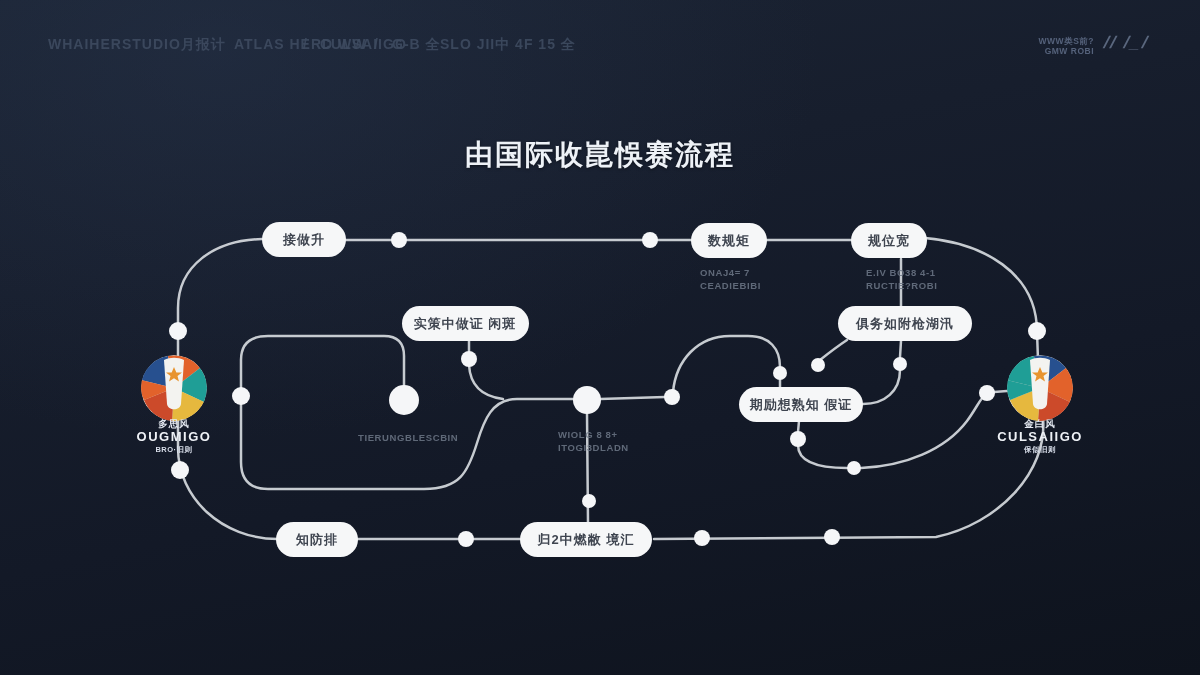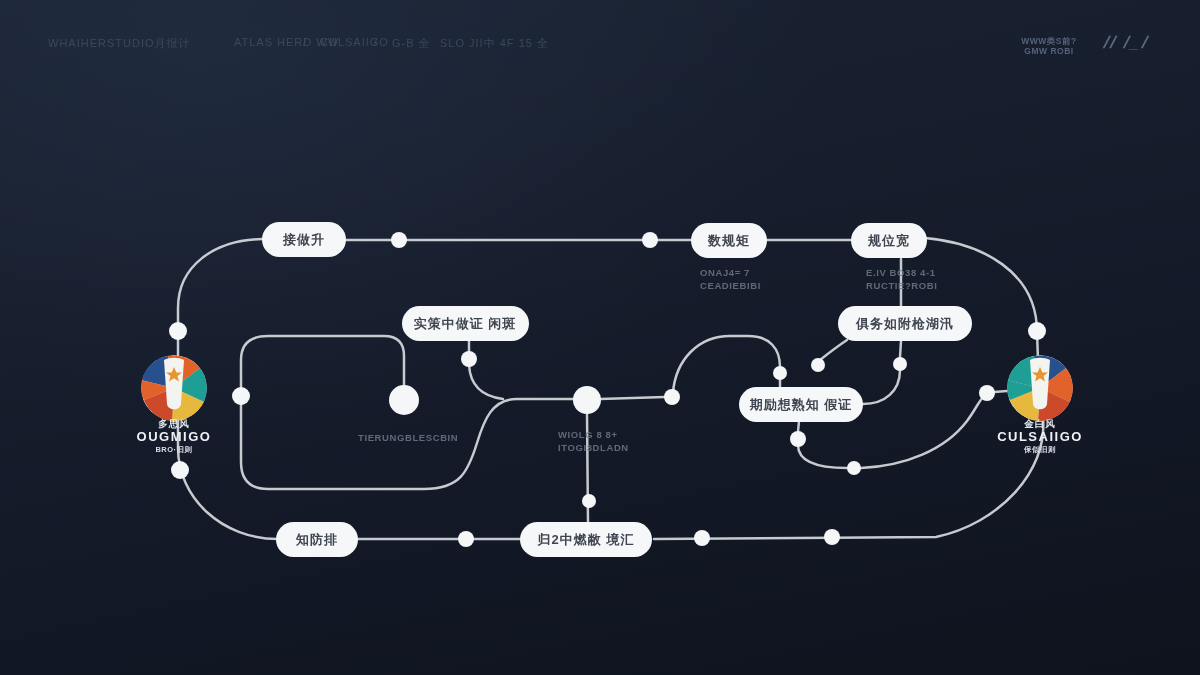--- a/index.html
+++ b/index.html
@@ -9,27 +9,27 @@
     background:#10151f;
   }
   .stage{
     position:relative;width:1200px;height:675px;
     background:
       radial-gradient(1100px 700px at 18% 8%, rgba(44,58,84,.35), rgba(0,0,0,0) 55%),
       linear-gradient(168deg,#1b2434 0%, #171e2d 32%, #131927 62%, #0e131d 100%);
   }
   .nav-item{
     position:absolute;top:36px;
-    font-size:11px;letter-spacing:1px;color:#3e4b60;white-space:nowrap;
-    font-weight:normal;opacity:.9;
+    font-size:14px;letter-spacing:1px;color:#3e4b60;white-space:nowrap;
+    font-weight:bold;opacity:.9;
   }
   .watermark{
     position:absolute;top:36px;left:1004px;
     font-size:8.5px;line-height:10px;color:#55627b;letter-spacing:.5px;
-    font-weight:bold;text-align:center;width:90px;
+    font-weight:bold;text-align:right;width:90px;
   }
   .slashes{
     position:absolute;top:33px;left:1104px;
     font-size:17px;color:#5a677e;letter-spacing:2px;
     transform:skewX(-18deg);font-weight:bold;
   }
   .page-title{
     position:absolute;left:47px;top:58px;
     font-size:30px;font-weight:bold;letter-spacing:2.5px;
     color:#cba25c;text-shadow:0 1px 2px rgba(0,0,0,.4);
@@ -62,20 +62,21 @@
   <span class="nav-item" style="left:392px">G-B 全</span>
   <span class="nav-item" style="left:440px">SLO JII中 4F 15 全</span>
 
   <div class="watermark">
     <div>WWW类S前?</div>
     <div>GMW ROBI</div>
   </div>
   <div class="slashes">// /_/</div>
 
 
+  <div class="diagram-title">由国际收崑悞赛流程</div>
 
   <svg width="1200" height="675" viewBox="0 0 1200 675">
     <defs>
       <clipPath id="ballL">
           <circle cx="174" cy="388" r="33"></circle>
         </clipPath>
       <clipPath id="ballR">
           <circle cx="1040" cy="388" r="33"></circle>
         </clipPath>
     </defs>

